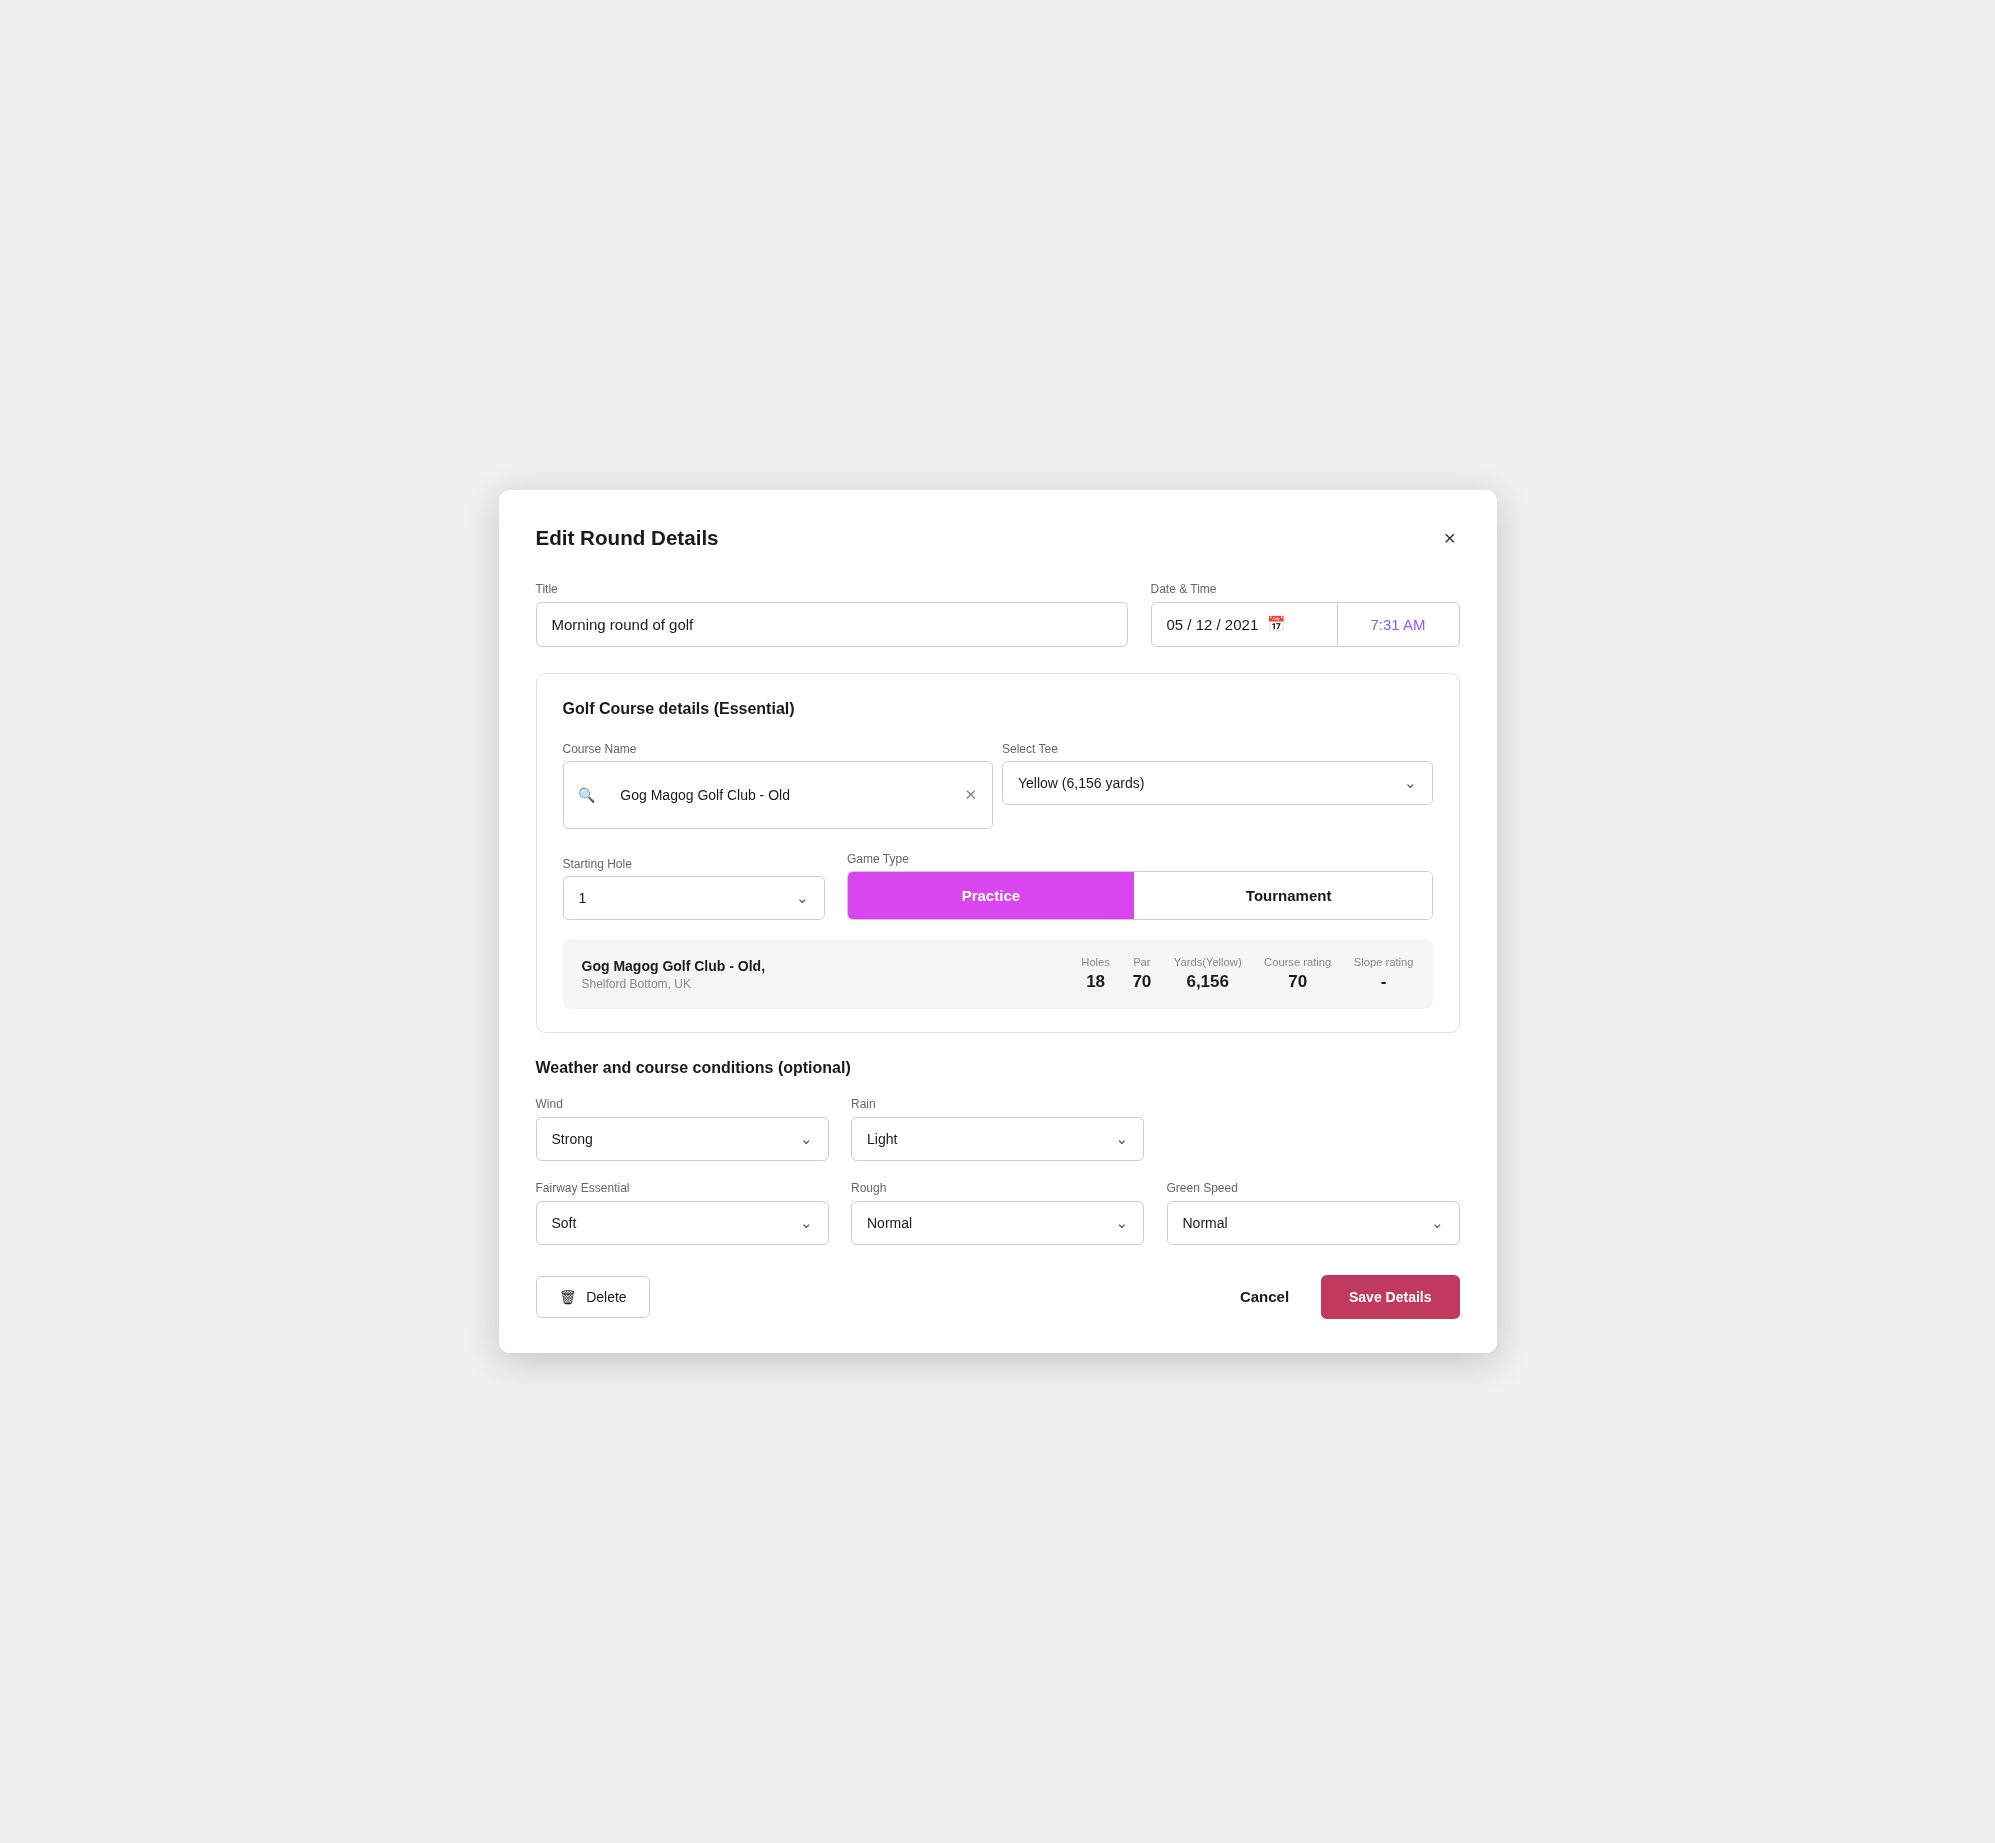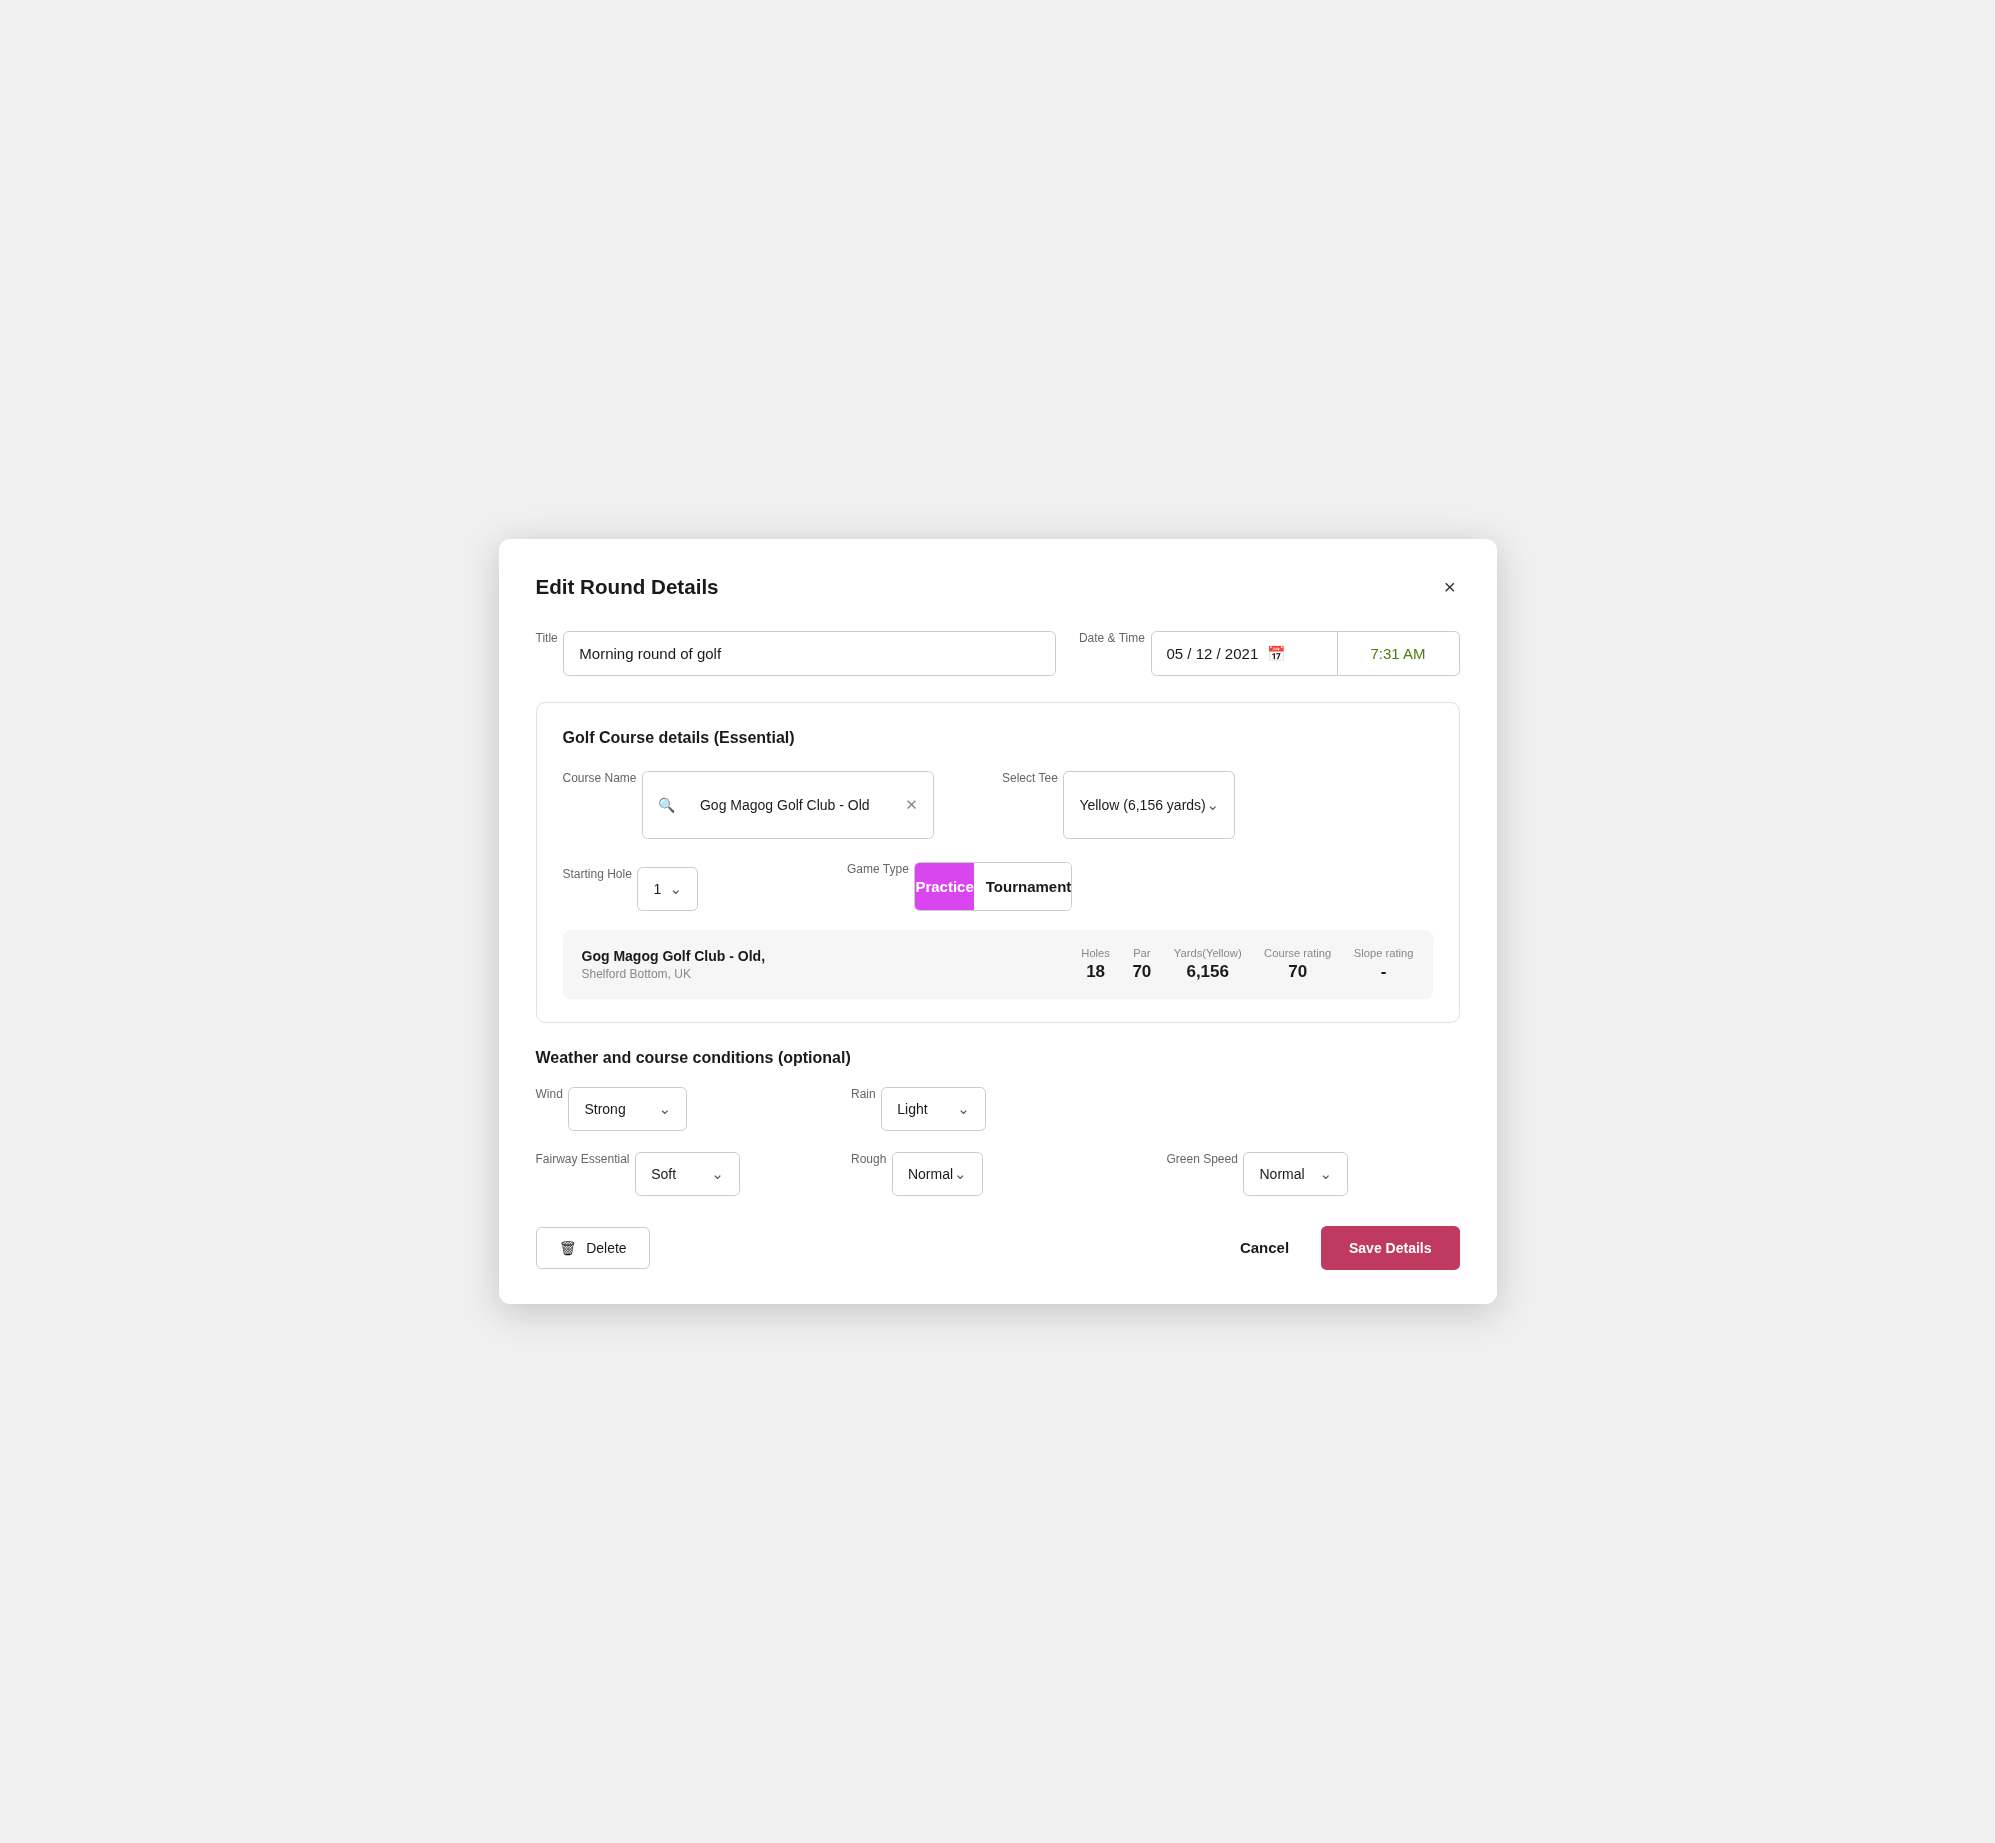--- a/index.html
+++ b/index.html
@@ -40,21 +40,21 @@
       padding: 3.7px;
     }
     .top-row {
       display: flex;
       gap: 22.5px;
       margin-bottom: 26px;
       align-items: flex-end;
     }
     .field-group {
       display: flex;
-      flex-direction: row;
+      flex-direction: column;
       gap: 5.6px;
     }
     .field-label {
       font-size: 12px;
       color: #666;
       font-weight: 400;
     }
     .title-field {
       flex: 1;
     }
@@ -85,21 +85,21 @@
       min-width: 187px;
     }
     .time-input-wrap {
       display: flex;
       align-items: center;
       border: 1.4px solid #ccc;
       border-left: none;
       border-radius: 0 5.6px 5.6px 0;
       padding: 13px 19px;
       font-size: 15px;
-      color: #4d7c0f;
+      color: #8b5cf6;
       background: #fff;
       min-width: 122px;
       justify-content: center;
     }
     .calendar-icon {
       color: #aaa;
       font-size: 15px;
     }
     .section-card {
       border: 1.4px solid #e0e0e0;

